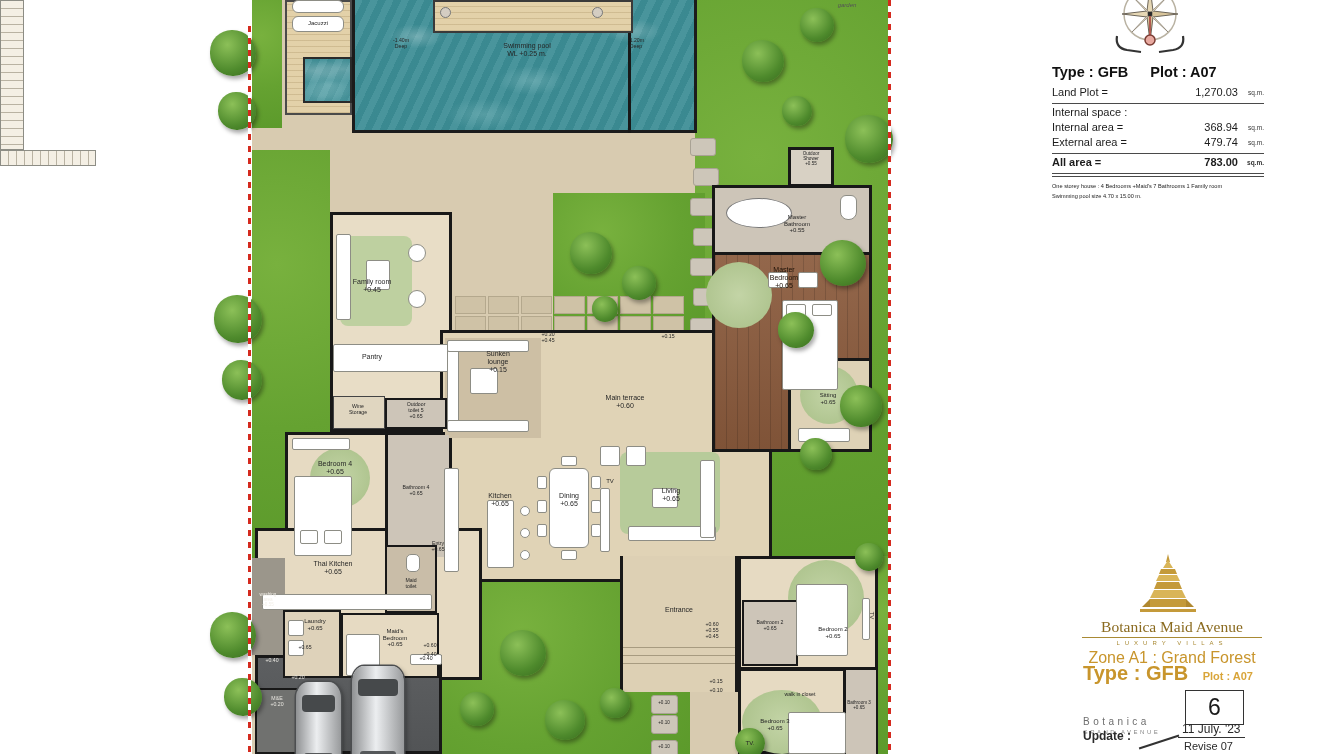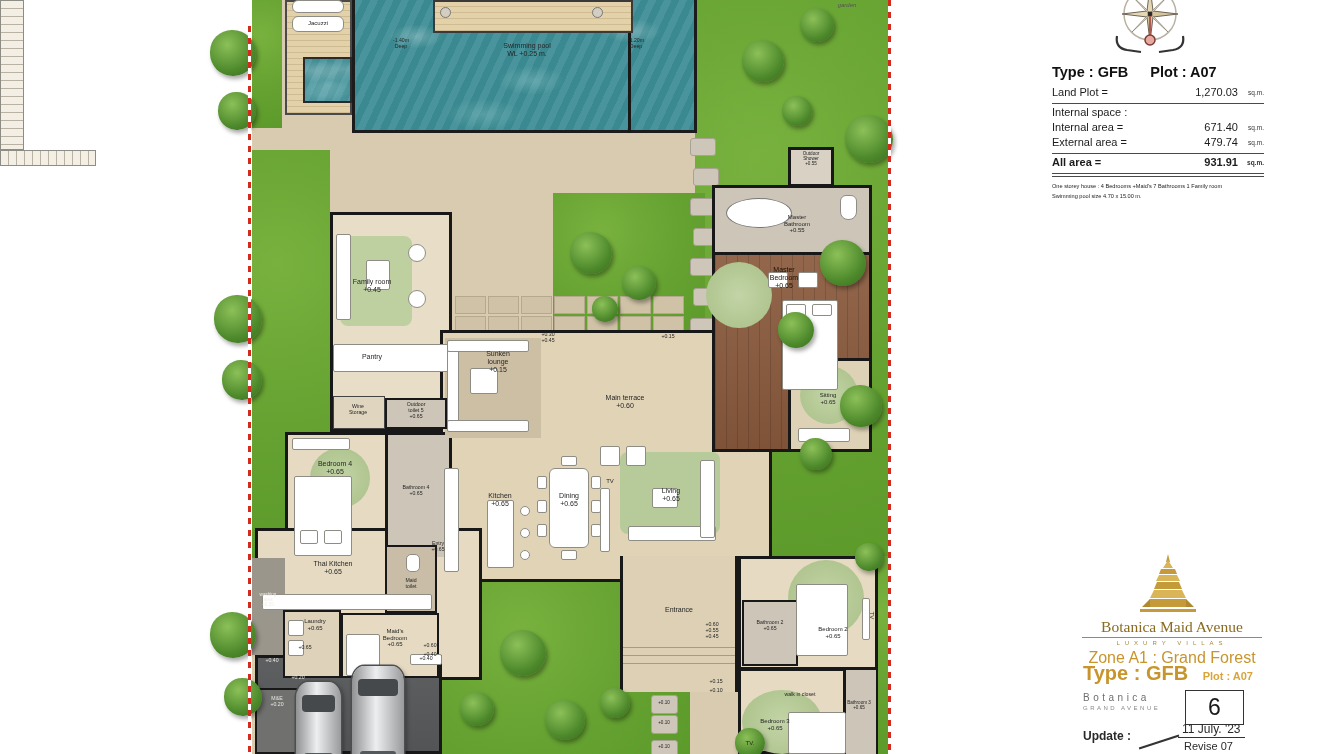--- a/index.html
+++ b/index.html
@@ -452,32 +452,32 @@
     <span>Land Plot =</span>
     <span class="ip-val">1,270.03</span>
     <span class="ip-unit">sq.m.</span>
   </div>
   <hr class="hr">
   <div class="ip-row">
     <span>Internal space :</span>
   </div>
   <div class="ip-row">
     <span>Internal area =</span>
-    <span class="ip-val">671.40</span>
+    <span class="ip-val">368.94</span>
     <span class="ip-unit">sq.m.</span>
   </div>
   <div class="ip-row">
     <span>External area =</span>
     <span class="ip-val">479.74</span>
     <span class="ip-unit">sq.m.</span>
   </div>
   <hr class="hr">
   <div class="ip-row" style="font-weight:bold">
     <span>All area =</span>
-    <span class="ip-val">931.91</span>
+    <span class="ip-val">783.00</span>
     <span class="ip-unit">sq.m.</span>
   </div>
   <div style="border-top:1px solid #4a4a4a;border-bottom:1px solid #4a4a4a;height:2px;margin:2px 0 5px"></div>
   <div style="font-size:5.6px;color:#222;line-height:1.7">
     <div>One storey house : 4 Bedrooms +Maid's 7 Bathrooms 1 Family room</div>
     <div>Swimming pool size  4.70 x 15.00 m.</div>
   </div>
 </div>
 
 <svg class="abs" style="left:1136px;top:554px;z-index:2" width="64" height="64" viewBox="0 0 64 64">
@@ -494,21 +494,21 @@
 </svg>
 <div class="abs" style="left:1082px;top:618px;width:180px;text-align:center;z-index:2">
   <div style="font-family:'Liberation Serif',serif;font-size:15.5px;color:#8a6a1f;border-bottom:1.5px solid #a98a34;padding-bottom:1px">Botanica Maid Avenue</div>
   <div style="font-size:6px;letter-spacing:5px;color:#a98a34;text-transform:uppercase;margin-top:2px">Luxury villas</div>
   <div style="font-size:16px;font-weight:normal;color:#c8952c;margin-top:3px">Zone A1 : Grand Forest</div>
 </div>
 <div class="abs" style="left:1083px;top:662px;z-index:2">
   <span style="font-size:20px;font-weight:bold;color:#c8952c">Type : GFB</span>
   <span style="font-size:11px;font-weight:bold;color:#d9a53a;margin-left:10px">Plot : A07</span>
 </div>
-<div class="abs" style="left:1083px;top:692px;z-index:2">
+<div class="abs" style="left:1083px;top:716px;z-index:2">
   <div style="font-size:10px;letter-spacing:3.5px;color:#6e6e6e">Botanica</div>
   <div style="font-size:6px;letter-spacing:2.5px;color:#8a8a8a;margin-top:2px;text-transform:uppercase">Grand Avenue</div>
 </div>
 <div class="abs" style="left:1185px;top:690px;width:57px;height:33px;border:1.5px solid #333;display:flex;align-items:center;justify-content:center;z-index:2">
   <span style="font-size:23px;color:#1a1a1a">6</span>
 </div>
 <div class="abs" style="left:1083px;top:729px;font-size:12px;font-weight:bold;color:#2a2a2a;z-index:2">
   <span>Update :</span>
 </div>
 <div class="abs" style="left:1138px;top:741px;width:42px;height:1.5px;background:#333;transform:rotate(-18deg);z-index:2"></div>

